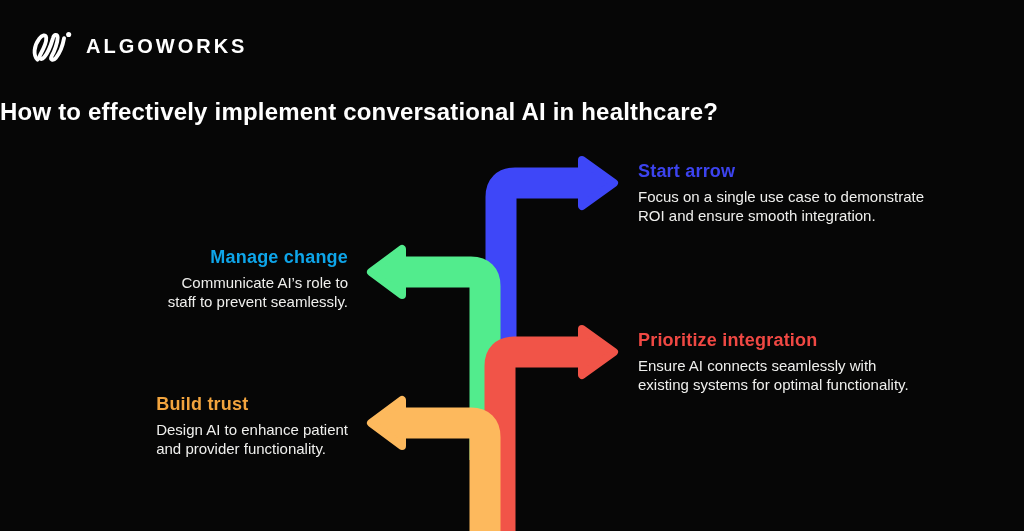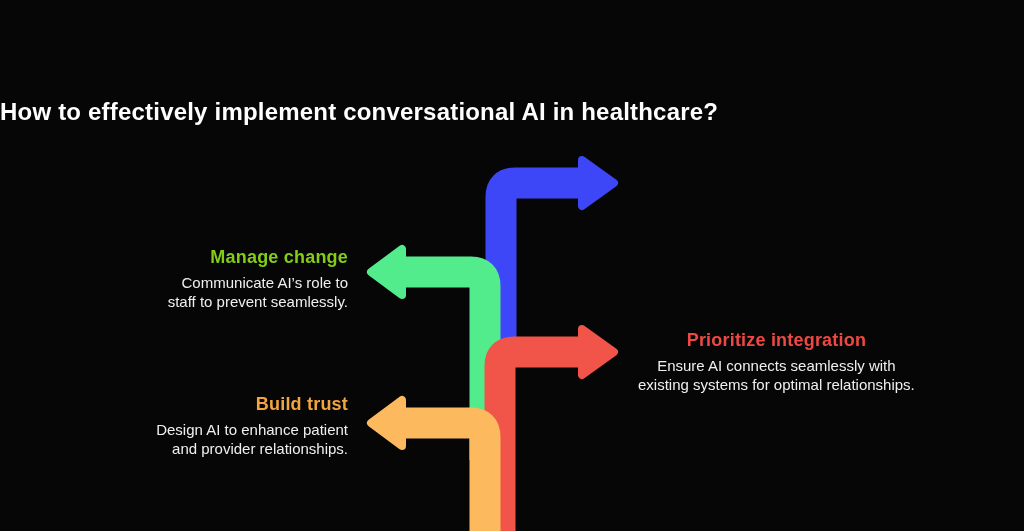--- a/index.html
+++ b/index.html
@@ -34,28 +34,35 @@
     pointer-events:none;
   }
   .arrow-line{fill:none;stroke-width:31;stroke-linejoin:round;stroke-linecap:butt;}
   .arrow-head{stroke-width:8;stroke-linejoin:round;}
   
   .item{position:absolute;z-index:2;}
   .item-heading{margin:0 0 6px 0;font-size:18px;font-weight:700;letter-spacing:.2px;}
   .item-body{margin:0;font-size:15px;line-height:1.24;color:#efefed;white-space:pre-line;}
   .item-0{left:638px;top:161px;text-align:left;}
   .item-1{right:676px;top:247px;text-align:right;}
-  .item-2{left:638px;top:330px;text-align:center;}
-  .item-3{right:676px;top:394px;text-align:right;}
+  .item-2{left:638px;top:330px;text-align:left;}
+  .item-3{right:676px;top:394px;text-align:left;}
 </style>
 </head>
 <body>
 
 <div class="canvas">
 
+  <header class="brand">
+    <svg class="brand-icon" width="44" height="40" viewBox="0 0 48 42" aria-hidden="true">
+      <path d="M6 36 C1 31 2 21 8 13 C11 9 15 8 15.5 12 C16 16 12 25 9 30.5 C7 34.5 10 37 13.5 33 C19 26.5 21.5 17 23 12 C24 8 28 7.5 28 12 C28 17 24.5 27 21.5 32 C19.5 35.8 22.5 38 26 34 C31.5 27.5 34 18 35 12.5" fill="none" stroke="#ffffff" stroke-width="4.2" stroke-linecap="round"></path>
+      <circle cx="40" cy="8.5" r="2.8" fill="#ffffff"></circle>
+    </svg>
+    <span class="brand-name">ALGOWORKS</span>
+  </header>
 
   <h1 class="title">How to effectively implement conversational AI in healthcare?</h1>
 
   <svg class="arrows" viewBox="0 0 1024 531">
 
     <g>
       <path class="arrow-line" d="M501 362 L501 197 Q501 183 515 183 L584 183" stroke="#3e47f8"></path>
       <polygon class="arrow-head" points="582,160 614,183 582,206" stroke="#3e47f8" fill="#3e47f8"></polygon>
     </g>
 
@@ -68,32 +75,37 @@
       <path class="arrow-line" d="M500 531 L500 366 Q500 352 514 352 L584 352" stroke="#f15448"></path>
       <polygon class="arrow-head" points="582,329 614,352 582,375" stroke="#f15448" fill="#f15448"></polygon>
     </g>
 
     <g>
       <path class="arrow-line" d="M485 531 L485 437 Q485 423 471 423 L402 423" stroke="#fdb95d"></path>
       <polygon class="arrow-head" points="402,400 402,446 371,423" stroke="#fdb95d" fill="#fdb95d"></polygon>
     </g>
   </svg>
 
+  <section class="item item-0">
+    <h2 class="item-heading" style="color: rgb(60, 67, 238);">Start arrow</h2>
+    <p class="item-body">Focus on a single use case to demonstrate
+ROI and ensure smooth integration.</p>
+  </section>
 
   <section class="item item-1">
-    <h2 class="item-heading" style="color: #84cc16;">Manage change</h2>
+    <h2 class="item-heading" style="color: #0ea5e9;">Manage change</h2>
     <p class="item-body">Communicate AI’s role to
 staff to prevent seamlessly.</p>
   </section>
 
   <section class="item item-2">
     <h2 class="item-heading" style="color: rgb(239, 72, 67);">Prioritize integration</h2>
     <p class="item-body">Ensure AI connects seamlessly with
-existing systems for optimal relationships.</p>
+existing systems for optimal functionality.</p>
   </section>
 
   <section class="item item-3">
     <h2 class="item-heading" style="color: rgb(242, 164, 62);">Build trust</h2>
     <p class="item-body">Design AI to enhance patient
-and provider relationships.</p>
+and provider functionality.</p>
   </section>
 
 </div>
 
 </body></html>

